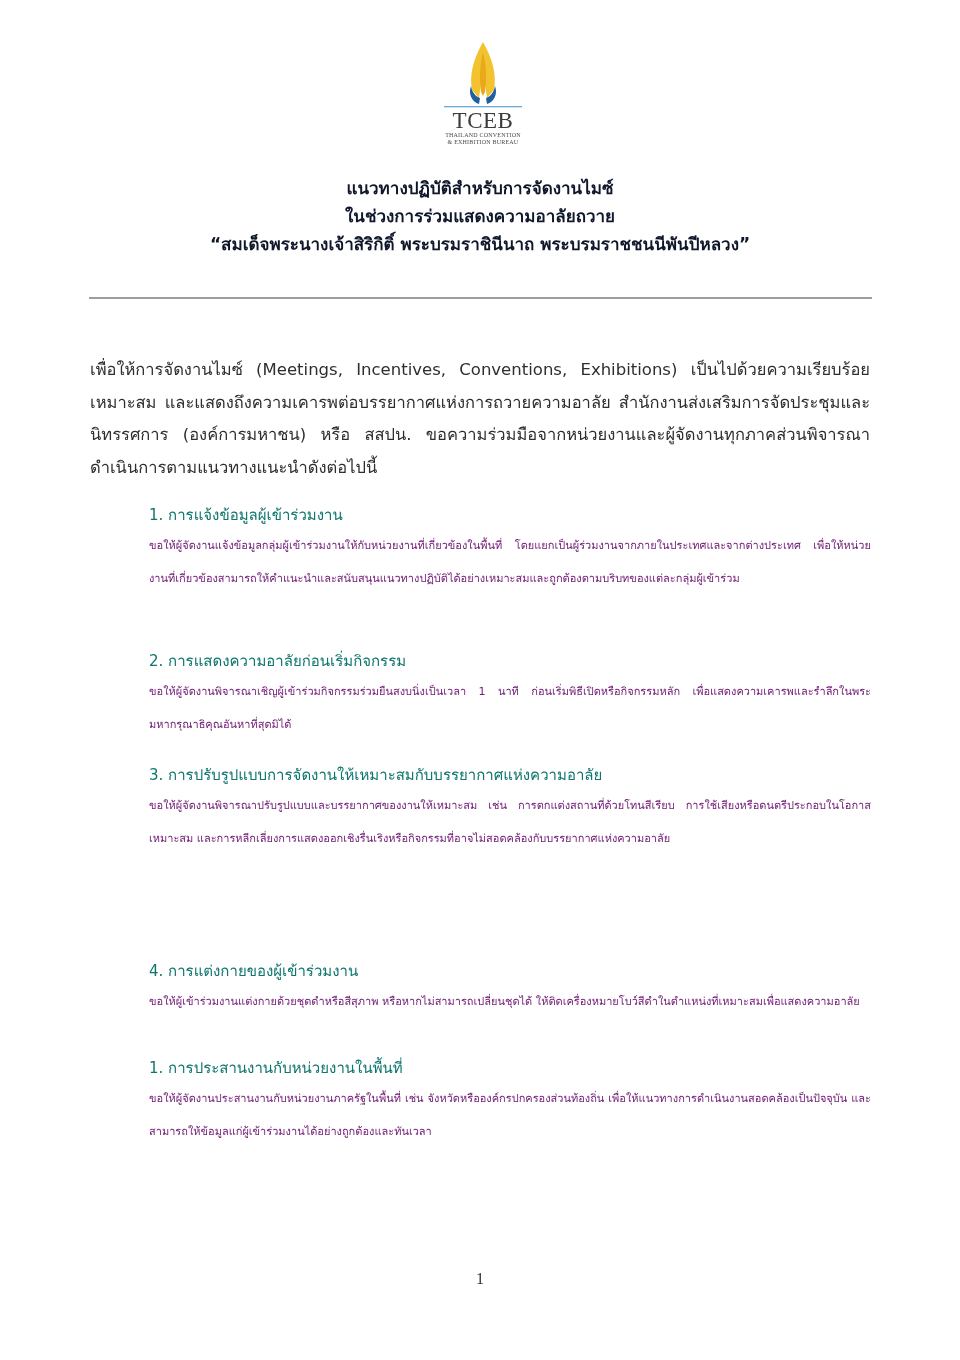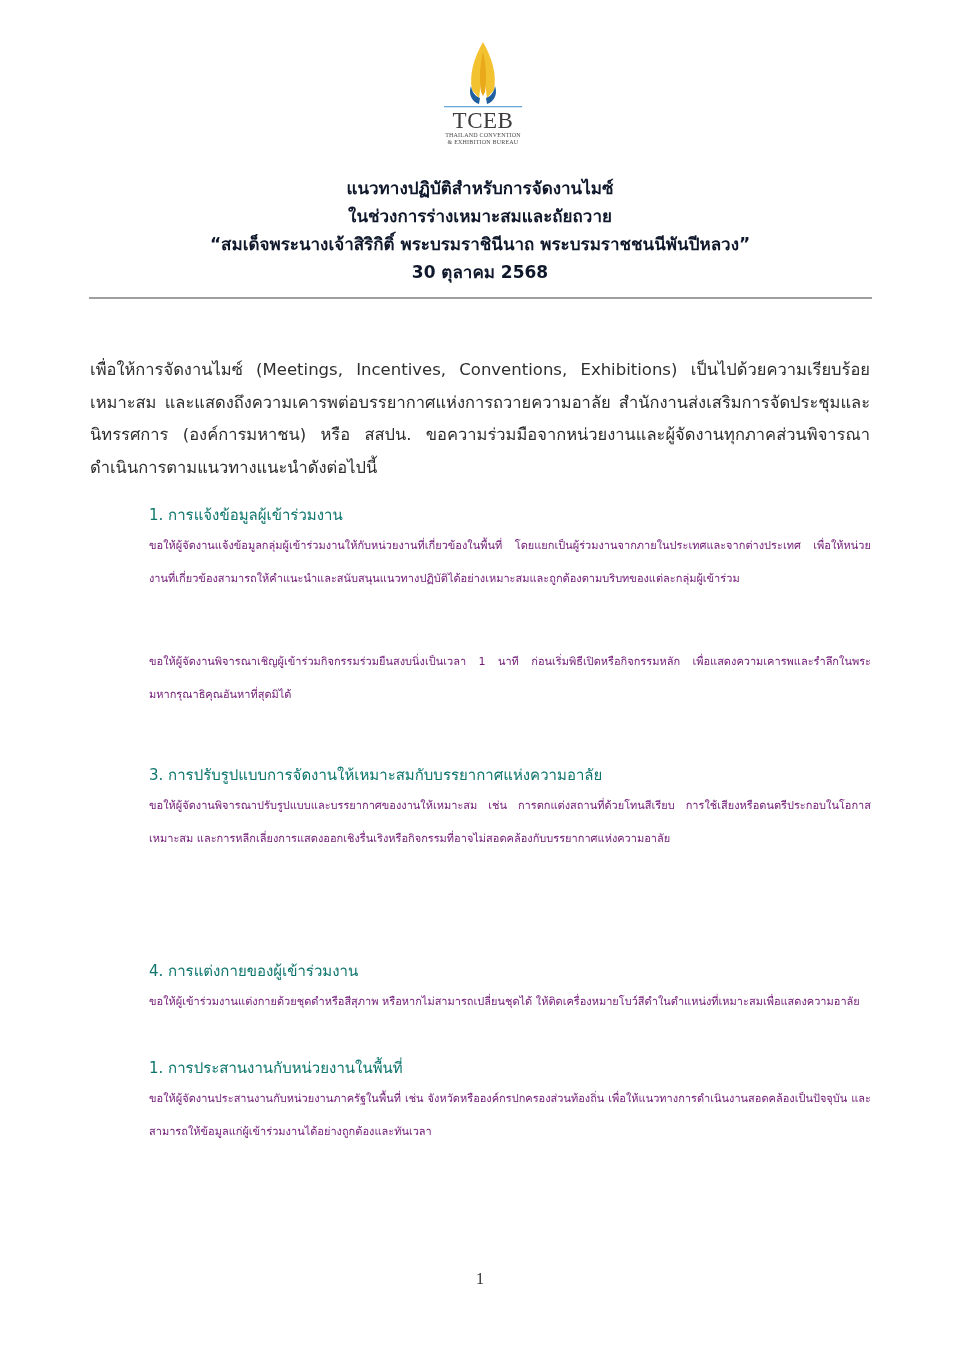--- a/index.html
+++ b/index.html
@@ -72,35 +72,35 @@
 
       <rect x="6" y="68" width="78" height="1.3" fill="#6aa8d8"></rect>
     </svg>
     <div class="logo-word">TCEB</div>
     <div class="logo-sub">THAILAND CONVENTION</div>
     <div class="logo-sub">&amp; EXHIBITION BUREAU</div>
   </div>
 
   <div class="title-block">
     <div class="title-line">แนวทางปฏิบัติสำหรับการจัดงานไมซ์</div>
-    <div class="title-line">ในช่วงการร่างเหมาะสมและถัยถวาย</div>
+    <div class="title-line">ในช่วงการร่วมแสดงความอาลัยถวาย</div>
     <div class="title-line">“สมเด็จพระนางเจ้าสิริกิติ์ พระบรมราชินีนาถ พระบรมราชชนนีพันปีหลวง”</div>
-    <div class="title-line">30 ตุลาคม 2568</div>
   </div>
 
   <div class="divider"></div>
 
   <div class="intro">เพื่อให้การจัดงานไมซ์ (Meetings, Incentives, Conventions, Exhibitions) เป็นไปด้วยความเรียบร้อย เหมาะสม และแสดงถึงความเคารพต่อบรรยากาศแห่งการถวายความอาลัย สำนักงานส่งเสริมการจัดประชุมและนิทรรศการ (องค์การมหาชน) หรือ สสปน. ขอความร่วมมือจากหน่วยงานและผู้จัดงานทุกภาคส่วนพิจารณาดำเนินการตามแนวทางแนะนำดังต่อไปนี้</div>
 
   <div class="section" style="top:500px;">
     <div class="section-heading">1. การแจ้งข้อมูลผู้เข้าร่วมงาน</div>
     <div class="section-body">ขอให้ผู้จัดงานแจ้งข้อมูลกลุ่มผู้เข้าร่วมงานให้กับหน่วยงานที่เกี่ยวข้องในพื้นที่  โดยแยกเป็นผู้ร่วมงานจากภายในประเทศและจากต่างประเทศ เพื่อให้หน่วยงานที่เกี่ยวข้องสามารถให้คำแนะนำและสนับสนุนแนวทางปฏิบัติได้อย่างเหมาะสมและถูกต้องตามบริบทของแต่ละกลุ่มผู้เข้าร่วม</div>
   </div>
 
   <div class="section" style="top:646px;">
+    <div class="section-heading">2. การแสดงความอาลัยก่อนเริ่มกิจกรรม</div>
     <div class="section-body">ขอให้ผู้จัดงานพิจารณาเชิญผู้เข้าร่วมกิจกรรมร่วมยืนสงบนิ่งเป็นเวลา 1 นาที ก่อนเริ่มพิธีเปิดหรือกิจกรรมหลัก เพื่อแสดงความเคารพและรำลึกในพระมหากรุณาธิคุณอันหาที่สุดมิได้</div>
   </div>
 
   <div class="section" style="top:760px;">
     <div class="section-heading">3. การปรับรูปแบบการจัดงานให้เหมาะสมกับบรรยากาศแห่งความอาลัย</div>
     <div class="section-body">ขอให้ผู้จัดงานพิจารณาปรับรูปแบบและบรรยากาศของงานให้เหมาะสม เช่น การตกแต่งสถานที่ด้วยโทนสีเรียบ การใช้เสียงหรือดนตรีประกอบในโอกาสเหมาะสม และการหลีกเลี่ยงการแสดงออกเชิงรื่นเริงหรือกิจกรรมที่อาจไม่สอดคล้องกับบรรยากาศแห่งความอาลัย</div>
   </div>
 
   <div class="section" style="top:938px;margin-top:18px;">
     <div class="section-heading">4. การแต่งกายของผู้เข้าร่วมงาน</div>

